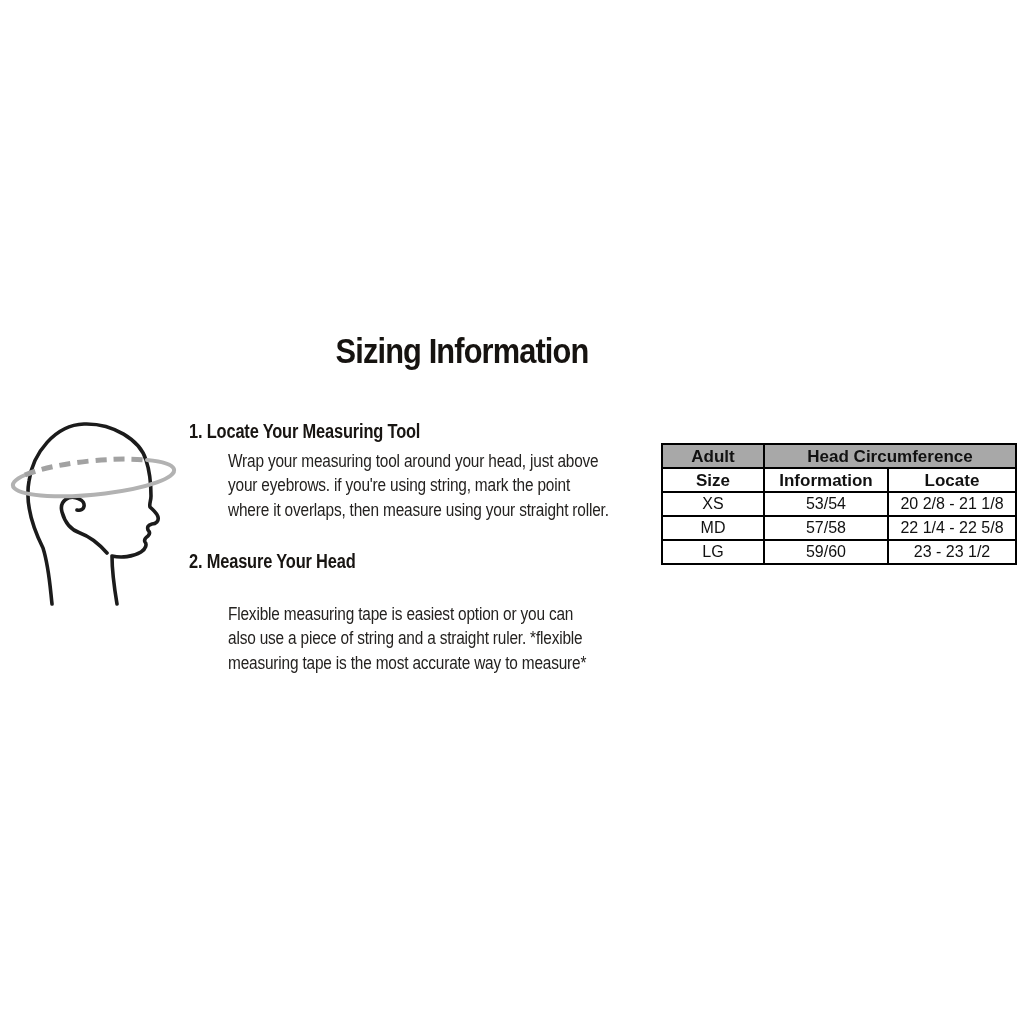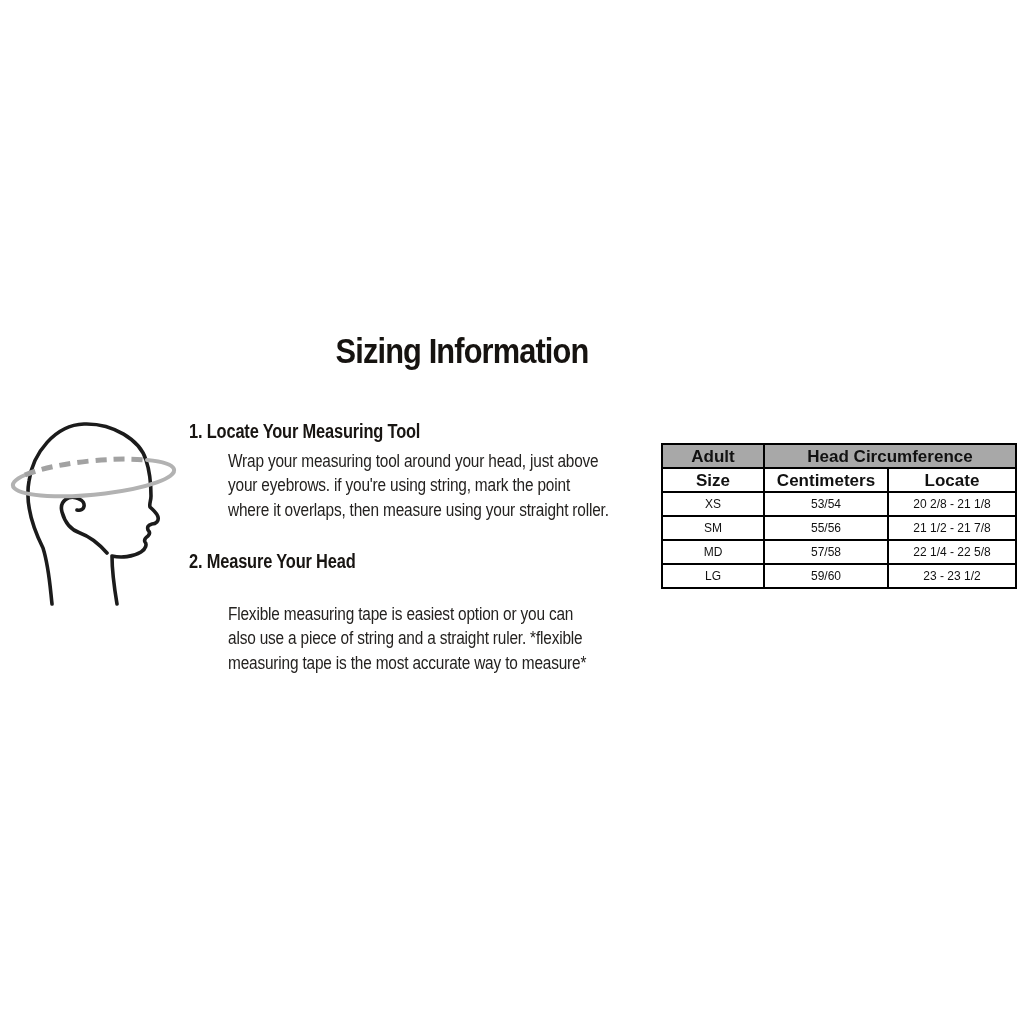--- a/index.html
+++ b/index.html
@@ -62,21 +62,21 @@
     border-collapse: collapse;
     table-layout: fixed;
     font-family: "Liberation Sans", sans-serif;
   }
   .size-table th, .size-table td {
     border: 2px solid #000000;
     text-align: center;
     vertical-align: middle;
     height: 22px;
     padding: 0 2px;
-    font-size: 12px;
+    font-size: 16px;
     line-height: 1;
     color: #111111;
     overflow: hidden;
     white-space: nowrap;
   }
   .size-table th { font-weight: bold; font-size: 17px; }
   .size-table tr.group-row th { background: #a8a8a8; }
 </style>
 </head>
 <body>
@@ -110,34 +110,29 @@
       <col style="width:124px">
       <col style="width:128px">
     </colgroup>
     <thead>
       <tr class="group-row">
         <th>Adult</th>
         <th colspan="2">Head Circumference</th>
       </tr>
       <tr>
         <th>Size</th>
-        <th>Centimeters</th>
+        <th>Information</th>
         <th>Locate</th>
       </tr>
     </thead>
     <tbody>
         <tr>
           <td>XS</td>
           <td>53/54</td>
           <td>20 2/8 - 21 1/8</td>
-        </tr>
-        <tr>
-          <td>SM</td>
-          <td>55/56</td>
-          <td>21 1/2 - 21 7/8</td>
         </tr>
         <tr>
           <td>MD</td>
           <td>57/58</td>
           <td>22 1/4 - 22 5/8</td>
         </tr>
         <tr>
           <td>LG</td>
           <td>59/60</td>
           <td>23 - 23 1/2</td>

